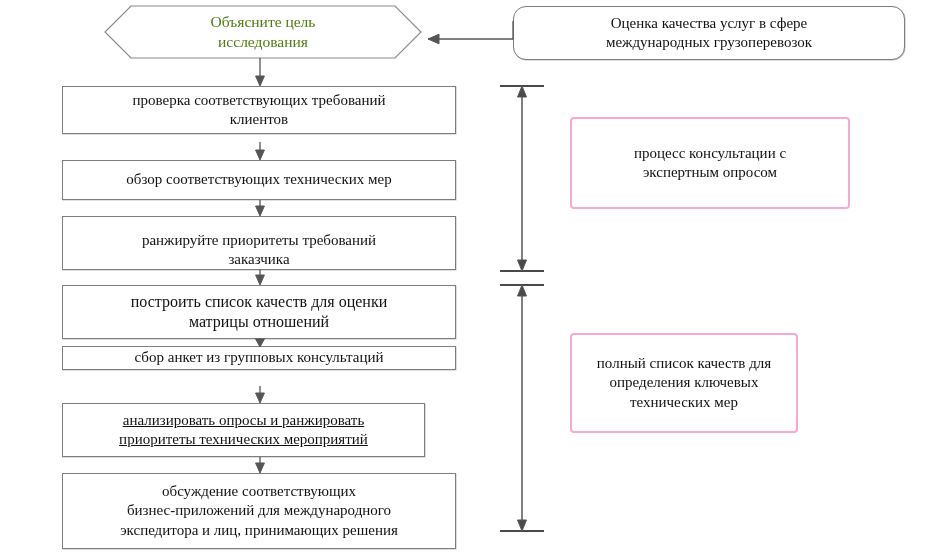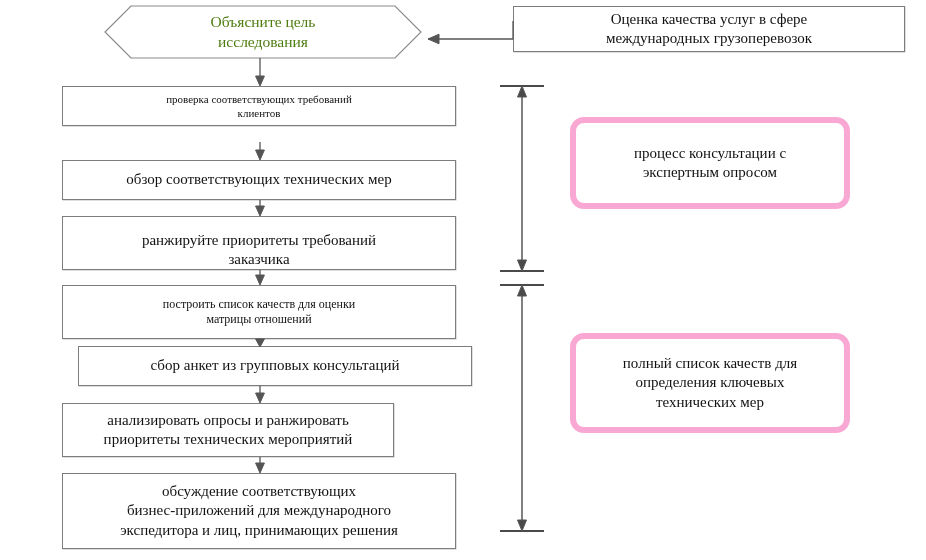--- a/index.html
+++ b/index.html
@@ -24,22 +24,22 @@
     text-align: center;
     color: #111111;
     line-height: 1.28;
     background: #ffffff;
   }
   .rect {
     border: 1px solid #7d7d7d;
     box-shadow: 0.5px 0.5px 0 #bdbdbd;
   }
   .rounded {
-    border: 6px solid #f9a8d4;
-    border-radius: 14px;
+    border: 2px solid #f9a8d4;
+    border-radius: 4px;
   }
   .node .txt {
     display: block;
     padding: 0 8px;
     white-space: pre-line;
   }
   .hex-wrap {
     position: absolute;
   }
   .hex-wrap svg { display: block; }
@@ -71,55 +71,55 @@
 <div id="canvas">
 
   <div class="hex-wrap" style="left:103px; top:4px; width:320px; height:56px;">
     <svg width="320" height="56" viewBox="0 0 320 56">
       <polygon points="28,2 292,2 318,28 292,54 28,54 2,28" fill="#ffffff" stroke="#8a8a8a" stroke-width="1.2"></polygon>
     </svg>
     <div class="hex-label" style="font-size:15.5px;">Объясните цель
 исследования</div>
   </div>
 
-  <div class="node rect" style="left:513px; top:6px; width:392px; height:46px; font-size:15px;">
+  <div class="node rect" style="left:513px; top:6px; width:392px; height:54px; font-size:15px;border-radius:13px;">
     <span class="txt">Оценка качества услуг в сфере
 международных грузоперевозок</span>
   </div>
 
   <svg class="conn" style="left:415px; top:20px; width:105px; height:26px;">
     <line x1="98" y1="1" x2="98" y2="19" stroke-width="1.3"></line>
     <line x1="98" y1="19" x2="13" y2="19" stroke-width="1.3"></line>
     <path d="M13,19 L24,14.2 L24,23.8 Z" fill="#555555" stroke="none"></path>
   </svg>
 
-  <div class="node rect" style="left:62px; top:86px; width:394px; height:40px; font-size:11px;">
+  <div class="node rect" style="left:62px; top:86px; width:394px; height:48px; font-size:15px;">
     <span class="txt">проверка соответствующих требований
 клиентов</span>
   </div>
 
   <div class="node rect" style="left:62px; top:160px; width:394px; height:40px; font-size:15px;">
     <span class="txt">обзор соответствующих технических мер</span>
   </div>
 
   <div class="node rect" style="left:62px; top:216px; width:394px; height:54px; font-size:15px;align-items:flex-end;">
     <span class="txt">ранжируйте приоритеты требований
 заказчика</span>
   </div>
 
-  <div class="node rect" style="left:62px; top:285px; width:394px; height:54px; font-size:12px;">
+  <div class="node rect" style="left:62px; top:285px; width:394px; height:54px; font-size:16px;">
     <span class="txt">построить список качеств для оценки
 матрицы отношений</span>
   </div>
 
-  <div class="node rect" style="left:62px; top:346px; width:394px; height:40px; font-size:15px;margin-left:16px;">
+  <div class="node rect" style="left:62px; top:346px; width:394px; height:24px; font-size:15px;">
     <span class="txt">сбор анкет из групповых консультаций</span>
   </div>
 
-  <div class="node rect" style="left:62px; top:403px; width:332px; height:54px; font-size:15px;">
+  <div class="node rect" style="left:62px; top:403px; width:363px; height:54px; font-size:15px;text-decoration:underline;">
     <span class="txt">анализировать опросы и ранжировать
 приоритеты технических мероприятий</span>
   </div>
 
   <div class="node rect" style="left:62px; top:473px; width:394px; height:76px; font-size:15px;">
     <span class="txt">обсуждение соответствующих
 бизнес-приложений для международного
 экспедитора и лиц, принимающих решения</span>
   </div>
 
@@ -171,19 +171,19 @@
     <line x1="26" y1="14" x2="26" y2="246" stroke-width="1.4"></line>
     <path d="M26,7 L21.5,18 L30.5,18 Z" fill="#4a4a4a" stroke="none"></path>
     <path d="M26,253 L21.5,242 L30.5,242 Z" fill="#4a4a4a" stroke="none"></path>
   </svg>
 
   <div class="node rounded" style="left:570px; top:117px; width:280px; height:92px; font-size:15px;">
     <span class="txt">процесс консультации с
 экспертным опросом</span>
   </div>
 
-  <div class="node rounded" style="left:570px; top:333px; width:280px; height:100px; font-size:15px;">
+  <div class="node rounded" style="left:570px; top:333px; width:228px; height:100px; font-size:15px;">
     <span class="txt">полный список качеств для
 определения ключевых
 технических мер</span>
   </div>
 
 </div>
 
 </body></html>

